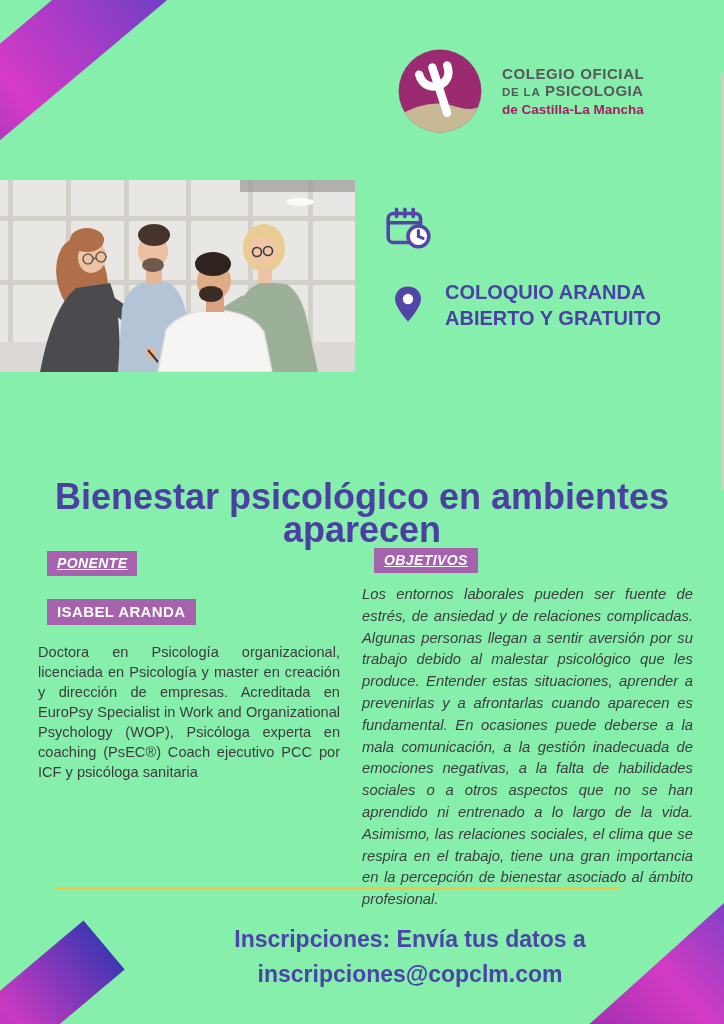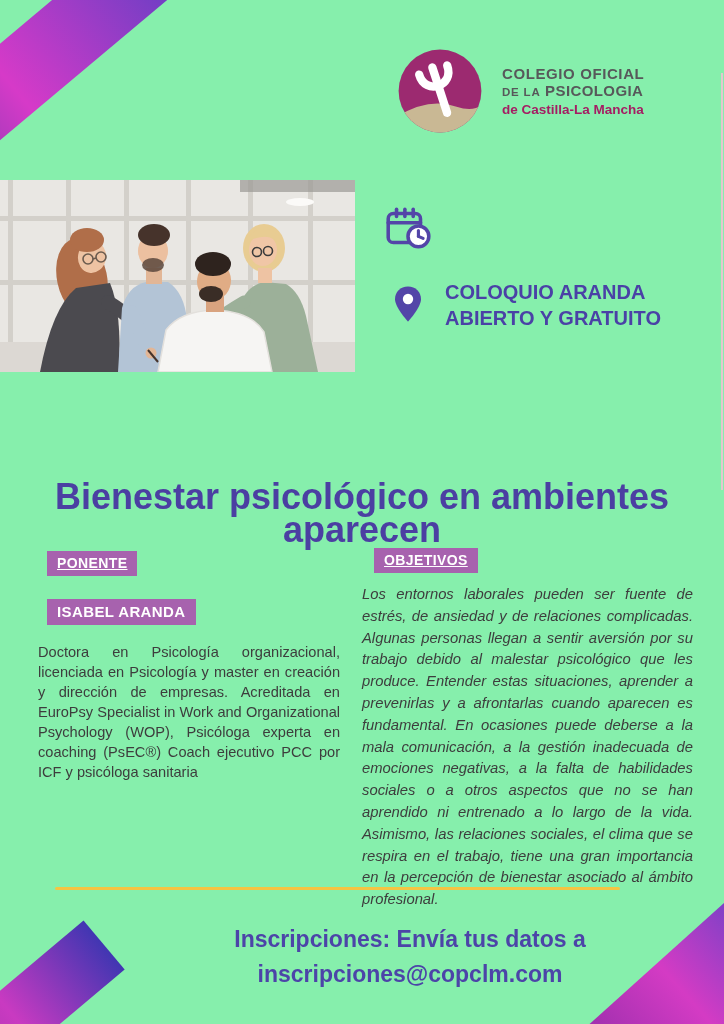--- a/index.html
+++ b/index.html
@@ -44,21 +44,21 @@
   
   .title {
     position:absolute; left:0; top:435px; width:724px; text-align:center;
     font-weight:bold; font-size:36px; line-height:33px; color:#4b3fa2;margin-top:45px;
   }
   
   .label-chip {
     display:inline-block; background:#a762ae; color:#ffffff; font-weight:bold;
     font-size:14px; padding:4px 10px 5px 10px; letter-spacing:.4px;
   }
-  .chip-underline { text-decoration:underline; }
+  .chip-underline { text-decoration:underline;font-style:italic; }
   .ponente-chip { position:absolute; left:47px; top:551px; }
   .speaker-chip { position:absolute; left:47px; top:599px; font-size:15px; }
   .bio {
     position:absolute; left:38px; top:642px; width:302px;
     font-size:14.6px; line-height:20px; color:#3d3d3d; text-align:justify;
   }
   .objetivos-chip { position:absolute; left:374px; top:548px; }
   .objetivos {
     position:absolute; left:362px; top:584px; width:331px;
     font-size:14.8px; line-height:21.8px; color:#3d3d3d; text-align:justify;font-style:italic;

